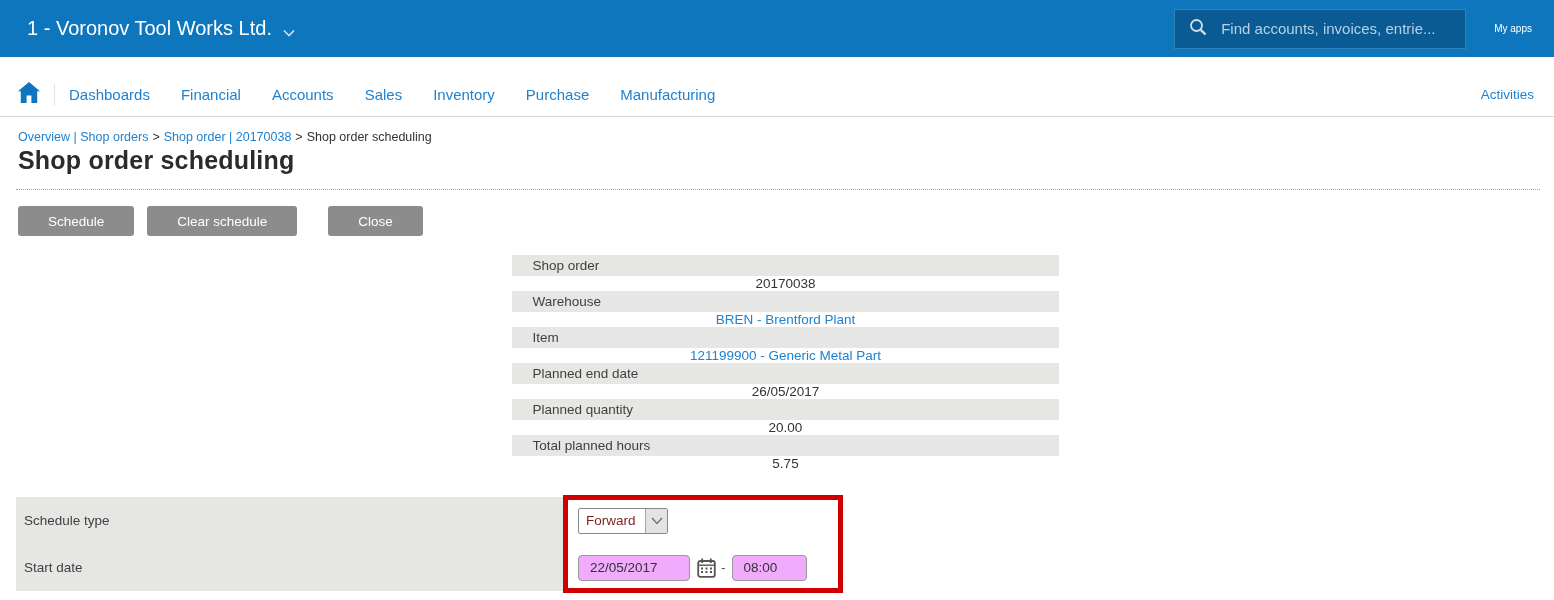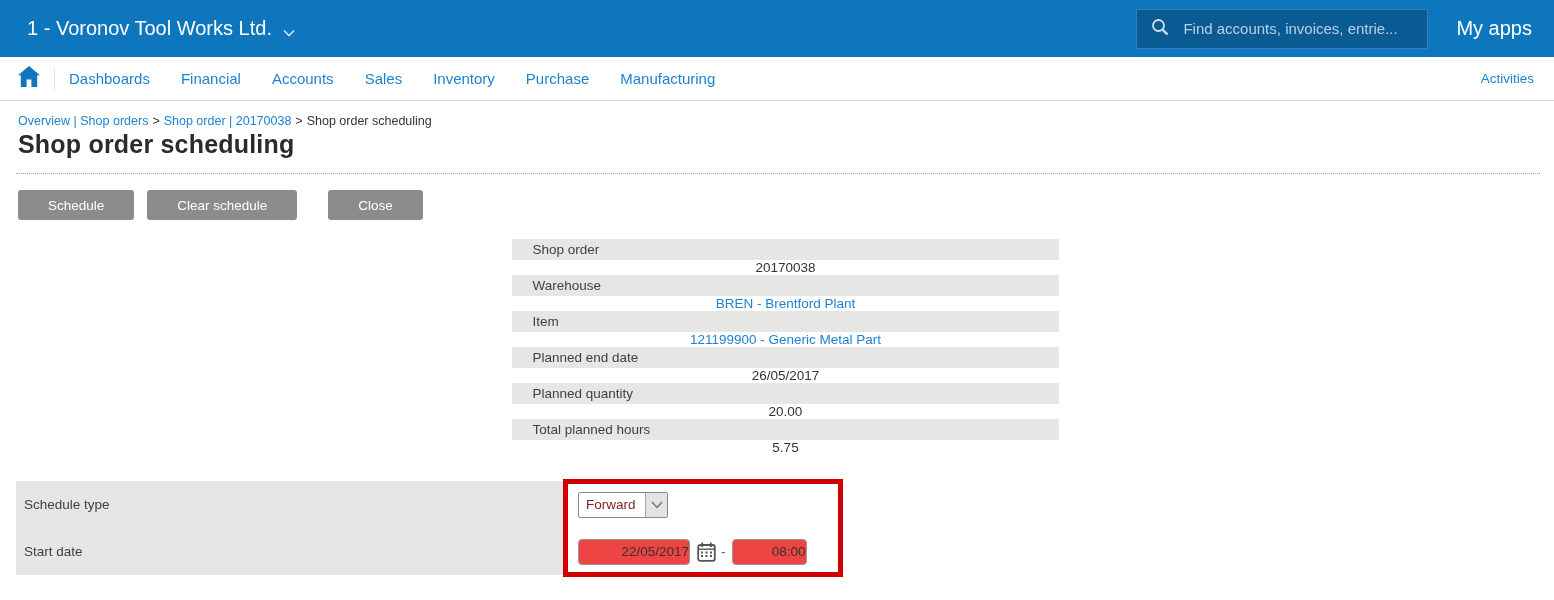--- a/index.html
+++ b/index.html
@@ -40,34 +40,35 @@
     gap:14px;
   }
   .search-placeholder {
     color:#b7d0e6;
     font-size:15px;
     white-space:nowrap;
     overflow:hidden;
   }
   .myapps {
     color:#ffffff;
-    font-size:20px;
+    font-size:10px;
     margin-left:28px;
     white-space:nowrap;
     cursor:pointer;
   }
 
   
   .navbar {
     height:44px;
     background:#ffffff;
     border-bottom:1px solid #d8d8d8;
     display:flex;
     align-items:center;
     padding:0 20px 0 18px;
+    margin-top:16px;
   }
   .home-btn { display:flex; align-items:center; margin-right:14px; cursor:pointer; }
   .nav-sep { width:1px; height:22px; background:#e3e3e3; margin-right:14px; }
   .nav-item {
     color:#1f82d0;
     font-size:15px;
     margin-right:31px;
     cursor:pointer;
     white-space:nowrap;
   }
@@ -160,24 +161,23 @@
     display:flex; align-items:center; justify-content:center;
   }
 
   .text-input {
     height:26px;
     border:1px solid #999999;
     border-radius:4px;
     font-family:"Liberation Sans", sans-serif;
     font-size:13.5px;
     color:#333333;
-    padding:0 0 0 1px;
+    padding:0 0 0 11px;
     outline:none;
-    background:#ef4444;
-    text-align:right;
+    background:#f0abfc;
   }
   .input-date { width:112px; }
   .input-time { width:75px; }
   .cal-btn { margin-left:7px; display:flex; align-items:center; cursor:pointer; }
   .time-sep { margin:0 6px 0 5px; color:#555555; font-size:13.5px; }
 
   
   .red-highlight {
     position:absolute;
     left:547px;

